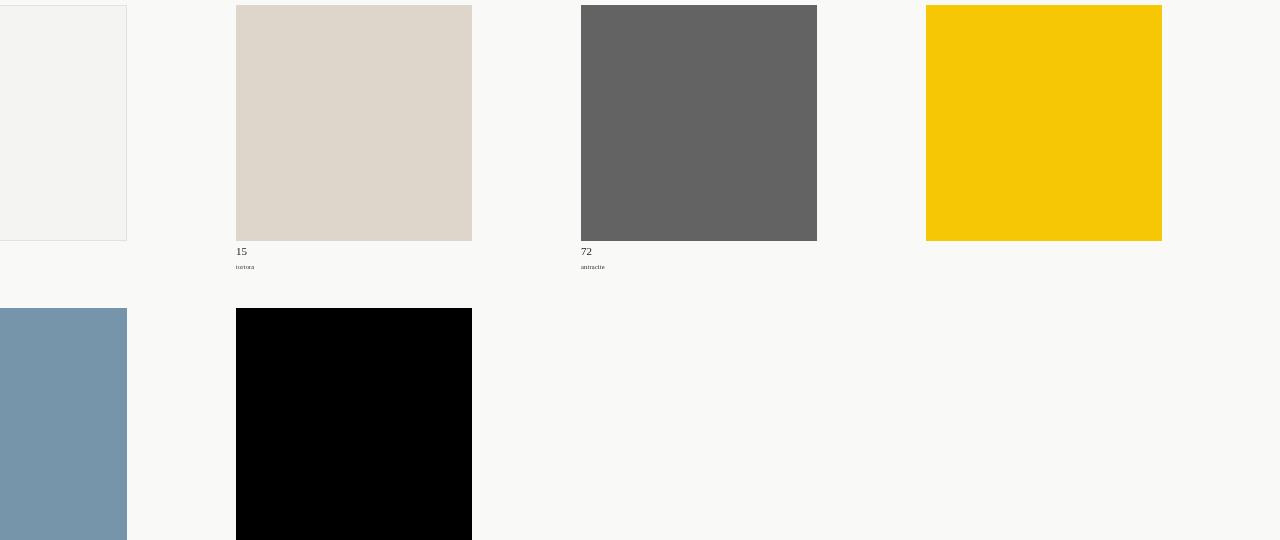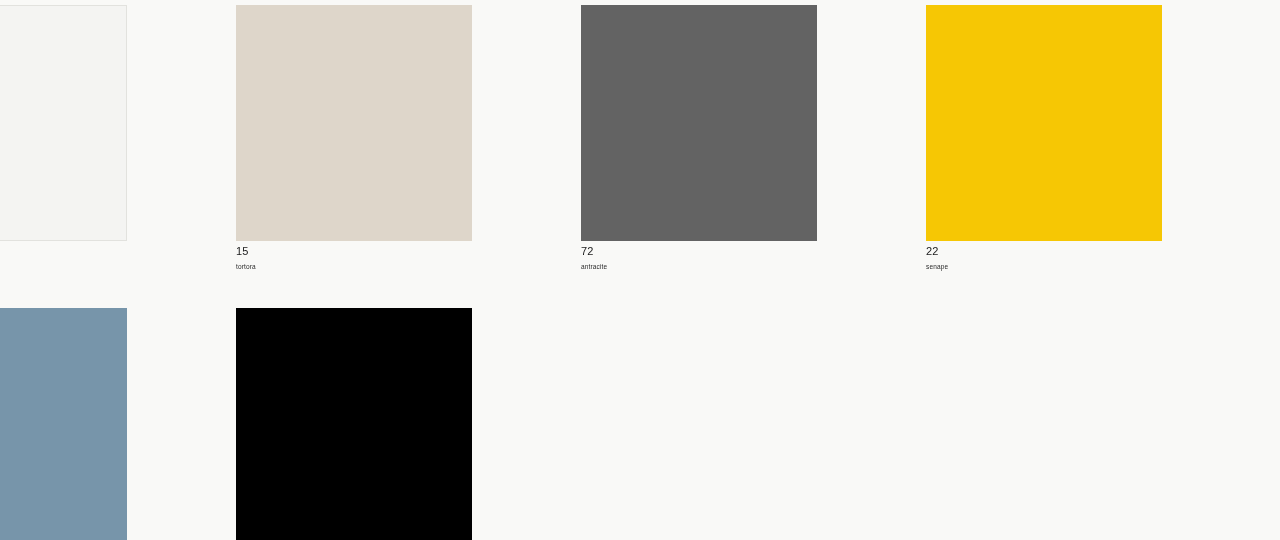--- a/index.html
+++ b/index.html
@@ -21,20 +21,21 @@
     width: 1500px;
     display: flex;
     flex-wrap: wrap;
     align-content: flex-start;
   }
 
   .swatch-cell {
     width: 345px;
     margin-bottom: 36px;
     position: relative;
+    font-family: Liberation Serif, serif;
   }
 
   .swatch-chip {
     width: 236px;
     height: 236px;
     display: block;
     box-sizing: border-box;
   }
 
   .swatch-chip.bordered {
@@ -80,24 +81,20 @@
     </div>
     <div class="swatch-cell">
       <div class="swatch-chip" style="background: rgb(99, 99, 99);"></div>
       <div class="swatch-meta">
         <div class="swatch-code">72</div>
         <div class="swatch-name">antracite</div>
       </div>
     </div>
     <div class="swatch-cell">
       <div class="swatch-chip" style="background: rgb(246, 199, 4);"></div>
-      <div class="swatch-meta">
-        <div class="swatch-code">22</div>
-        <div class="swatch-name">senape</div>
-      </div>
     </div>
     <div class="swatch-cell">
       <div class="swatch-chip" style="background: rgb(119, 149, 170);"></div>
     </div>
     <div class="swatch-cell">
       <div class="swatch-chip" style="background: rgb(0, 0, 0);"></div>
     </div>
   </div>
 
 </body></html>

